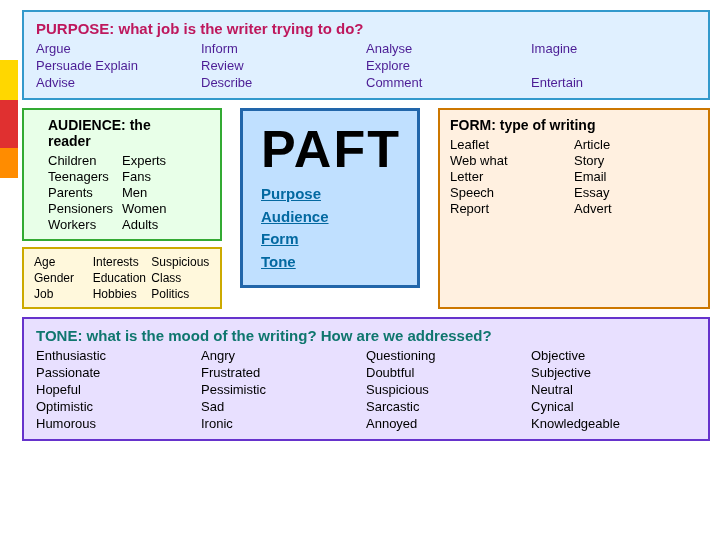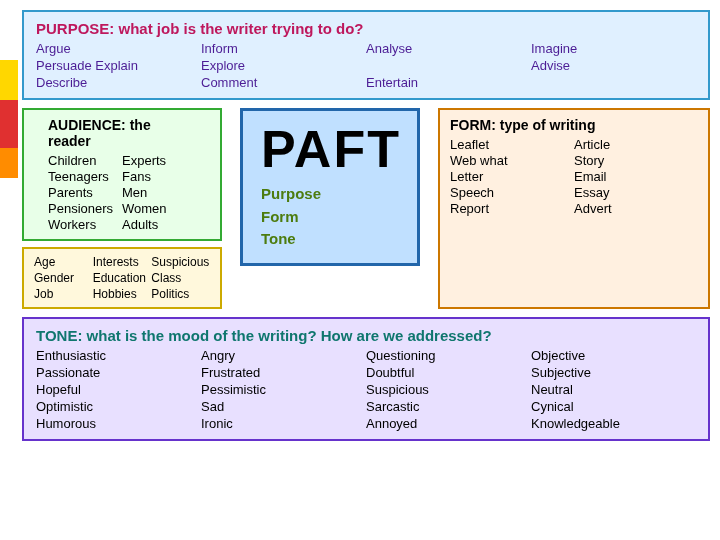--- a/index.html
+++ b/index.html
@@ -148,23 +148,24 @@
       font-size: 52px;
       font-weight: bold;
       color: #000;
       line-height: 1;
       letter-spacing: 2px;
     }
     .paft-labels {
       margin-top: 8px;
       font-size: 15px;
       font-weight: bold;
-      color: #4d7c0f;
+      color: #0369a1;
       line-height: 1.5;
       text-align: left;
+      text-decoration: underline;
     }
 
     
     .right-col {
       flex: 1;
       border-radius: 12px;
     }
 
     .form-box {
       background: #fff0e0;
@@ -220,20 +221,21 @@
   <div class="purpose-box">
     <div class="title section-header">PURPOSE: what job is the writer trying to do?</div>
     <div class="purpose-grid">
 
       <span>Argue</span>
       <span>Inform</span>
       <span>Analyse</span>
       <span>Imagine</span>
 
       <span>Persuade Explain</span>
+      <span>Review</span>
       <span>Explore</span>
       <span></span>
 
       <span>Advise</span>
       <span>Describe</span>
       <span>Comment</span>
       <span>Entertain</span>
     </div>
   </div>
 
@@ -271,20 +273,21 @@
         </div>
       </div>
 
     </div>
 
     <div class="center-col">
       <div class="paft-box">
         <div class="paft-text">PAFT</div>
         <div class="paft-labels">
           <div>Purpose</div>
+          <div>Audience</div>
           <div>Form</div>
           <div>Tone</div>
         </div>
       </div>
     </div>
 
     <div class="right-col">
       <div class="form-box">
         <div class="title section-header">FORM: type of writing</div>
         <div class="two-col">

